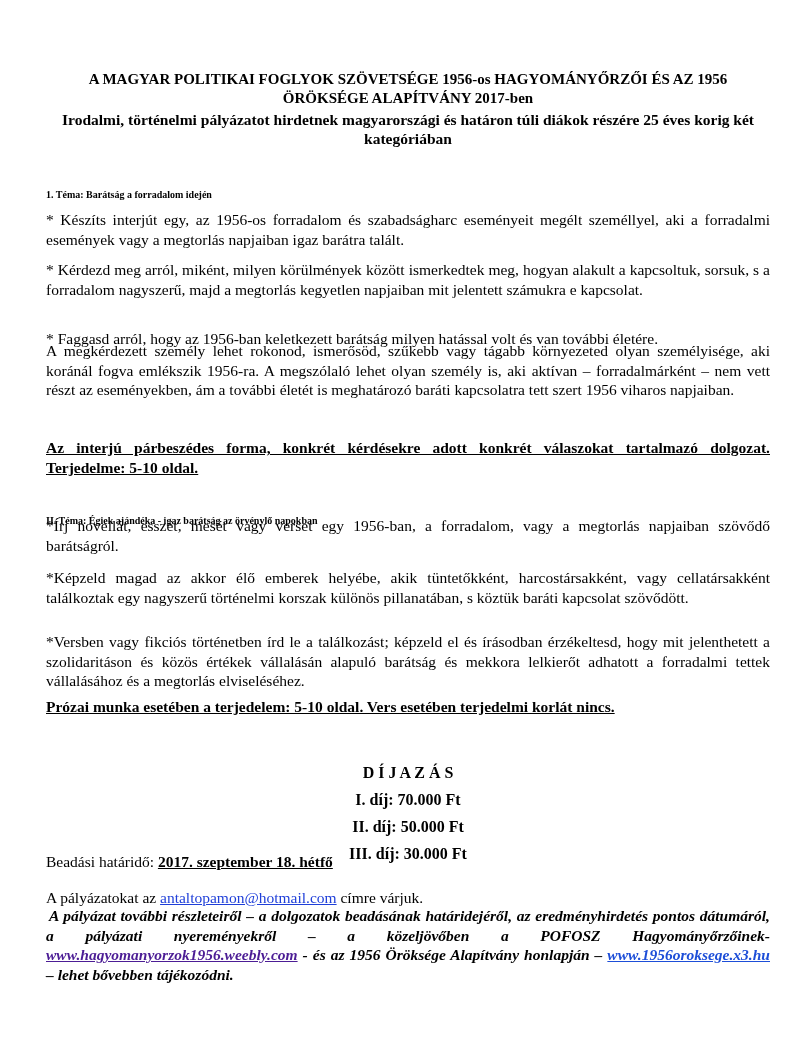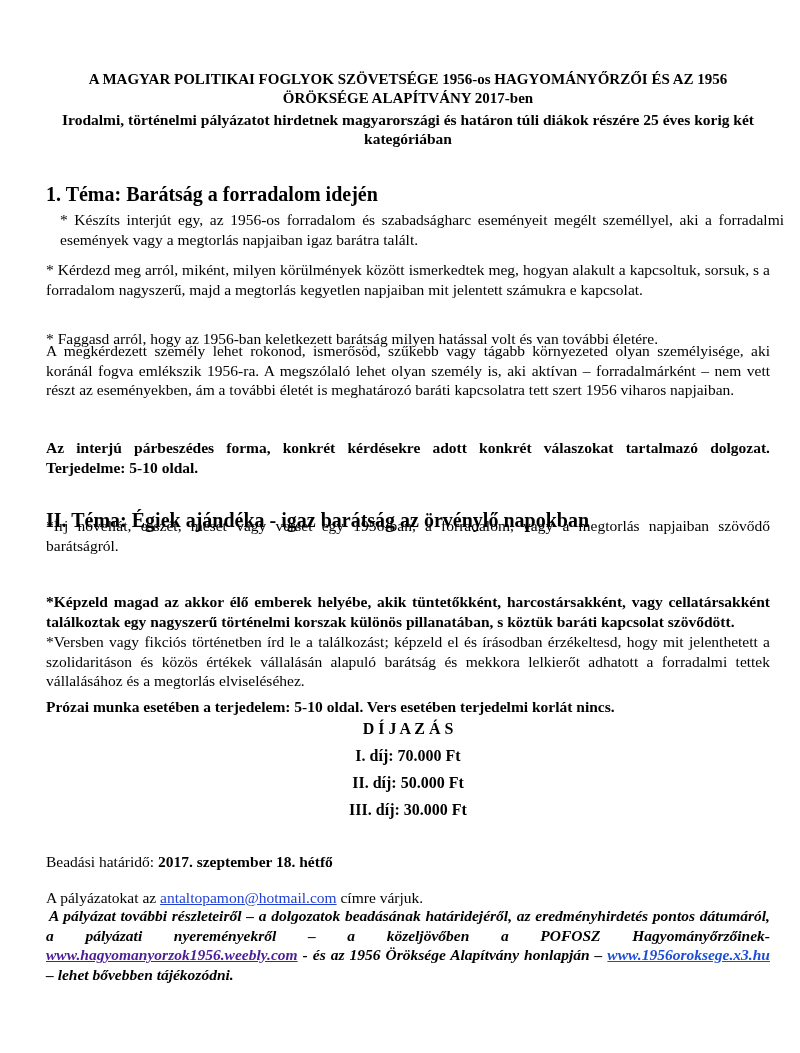--- a/index.html
+++ b/index.html
@@ -5,48 +5,48 @@
   html, body { margin: 0; padding: 0; background: #ffffff; }
   body { width: 800px; height: 1053px; position: relative; overflow: hidden;
          font-family: "Liberation Serif", serif; color: #000; }
   .page { position: absolute; left: 46px; top: 0; width: 724px; }
   .title { position: absolute; left: 0; width: 724px; text-align: center; font-weight: bold;
            font-size: 15px; line-height: 19px; }
   .t1 { top: 70px; }
   .t2 { top: 110px; }
   .p { position: absolute; left: 0; width: 724px; font-size: 15.5px; line-height: 19.5px;
        text-align: justify; }
-  .b { font-weight: bold; }
-  .h { font-weight: bold; font-size: 20px; }
+  .b { font-weight: bold; text-decoration: underline; }
+  .h { font-weight: bold; font-size: 10px; }
   .prize { position: absolute; left: 0; width: 724px; text-align: center; font-weight: bold;
-           font-size: 16px; }
+           font-size: 16px; margin-top: 44px; }
   a.link { text-decoration: underline; }
   .email { color: #1f3fd9; }
   .visited { color: #4c1d95; }
   .blue2 { color: #1d4ed8; }
   .it { font-style: italic; font-weight: bold; }
 </style>
 </head>
 <body>
 
 <div class="page">
 
   <div class="title t1">A MAGYAR POLITIKAI FOGLYOK SZÖVETSÉGE 1956-os HAGYOMÁNYŐRZŐI ÉS AZ 1956 ÖRÖKSÉGE ALAPÍTVÁNY 2017-ben</div>
   <div class="title t2" style="font-size:15.5px;">Irodalmi, történelmi pályázatot hirdetnek magyarországi és határon túli diákok részére 25 éves korig két kategóriában</div>
 
   <div class="p h" style="top:185px;">1. Téma: Barátság a forradalom idején</div>
-  <div class="p" style="top:210px;margin-left:14px;">* Készíts interjút egy, az 1956-os forradalom és szabadságharc eseményeit megélt személlyel, aki a forradalmi események vagy a megtorlás napjaiban igaz barátra talált.</div>
+  <div class="p" style="top:210px;">* Készíts interjút egy, az 1956-os forradalom és szabadságharc eseményeit megélt személlyel, aki a forradalmi események vagy a megtorlás napjaiban igaz barátra talált.</div>
   <div class="p" style="top:260px;">* Kérdezd meg arról, miként, milyen körülmények között ismerkedtek meg, hogyan alakult a kapcsoltuk, sorsuk, s a forradalom nagyszerű, majd a megtorlás kegyetlen napjaiban mit jelentett számukra e kapcsolat.</div>
   <div class="p" style="top:329px;">* Faggasd arról, hogy az 1956-ban keletkezett barátság milyen hatással volt és van további életére.</div>
   <div class="p" style="top:341px;">A megkérdezett személy lehet rokonod, ismerősöd, szűkebb vagy tágabb környezeted olyan személyisége, aki koránál fogva emlékszik 1956-ra.  A megszólaló lehet olyan személy is, aki aktívan – forradalmárként – nem vett részt az eseményekben, ám a további életét is meghatározó baráti kapcsolatra tett szert 1956 viharos napjaiban.</div>
   <div class="p b" style="top:438px;">Az interjú párbeszédes forma, konkrét kérdésekre adott konkrét válaszokat tartalmazó dolgozat. Terjedelme: 5-10 oldal.</div>
 
   <div class="p h" style="top:511px;">II. Téma: Égiek ajándéka - igaz barátság az örvénylő napokban</div>
   <div class="p" style="top:516px;">*Írj novellát, esszét, mesét vagy verset egy 1956-ban, a forradalom, vagy a megtorlás napjaiban szövődő barátságról.</div>
-  <div class="p" style="top:592px;font-weight:bold;">*Képzeld magad az akkor élő emberek helyébe, akik tüntetőkként, harcostársakként, vagy cellatársakként találkoztak egy nagyszerű történelmi korszak különös pillanatában, s köztük baráti kapcsolat szövődött.</div>
+  <div class="p" style="top:568px;">*Képzeld magad az akkor élő emberek helyébe, akik tüntetőkként, harcostársakként, vagy cellatársakként találkoztak egy nagyszerű történelmi korszak különös pillanatában, s köztük baráti kapcsolat szövődött.</div>
   <div class="p" style="top:632px;">*Versben vagy fikciós történetben írd le a találkozást; képzeld el és írásodban érzékeltesd, hogy mit jelenthetett a szolidaritáson és közös értékek vállalásán alapuló barátság és mekkora lelkierőt adhatott a forradalmi tettek vállalásához és a megtorlás elviseléséhez.</div>
   <div class="p b" style="top:697px;">Prózai munka esetében a terjedelem: 5-10 oldal. Vers esetében terjedelmi korlát nincs.</div>
 
   <div class="prize" style="top:720px;">D Í J A Z Á S</div>
   <div class="prize" style="top:747px;">I. díj: 70.000 Ft</div>
   <div class="prize" style="top:774px;">II. díj: 50.000 Ft</div>
   <div class="prize" style="top:801px;">III. díj: 30.000 Ft</div>
 
   <div class="p" style="top:852px;">
     <span>Beadási határidő: </span><span class="b">2017. szeptember 18. hétfő</span>

